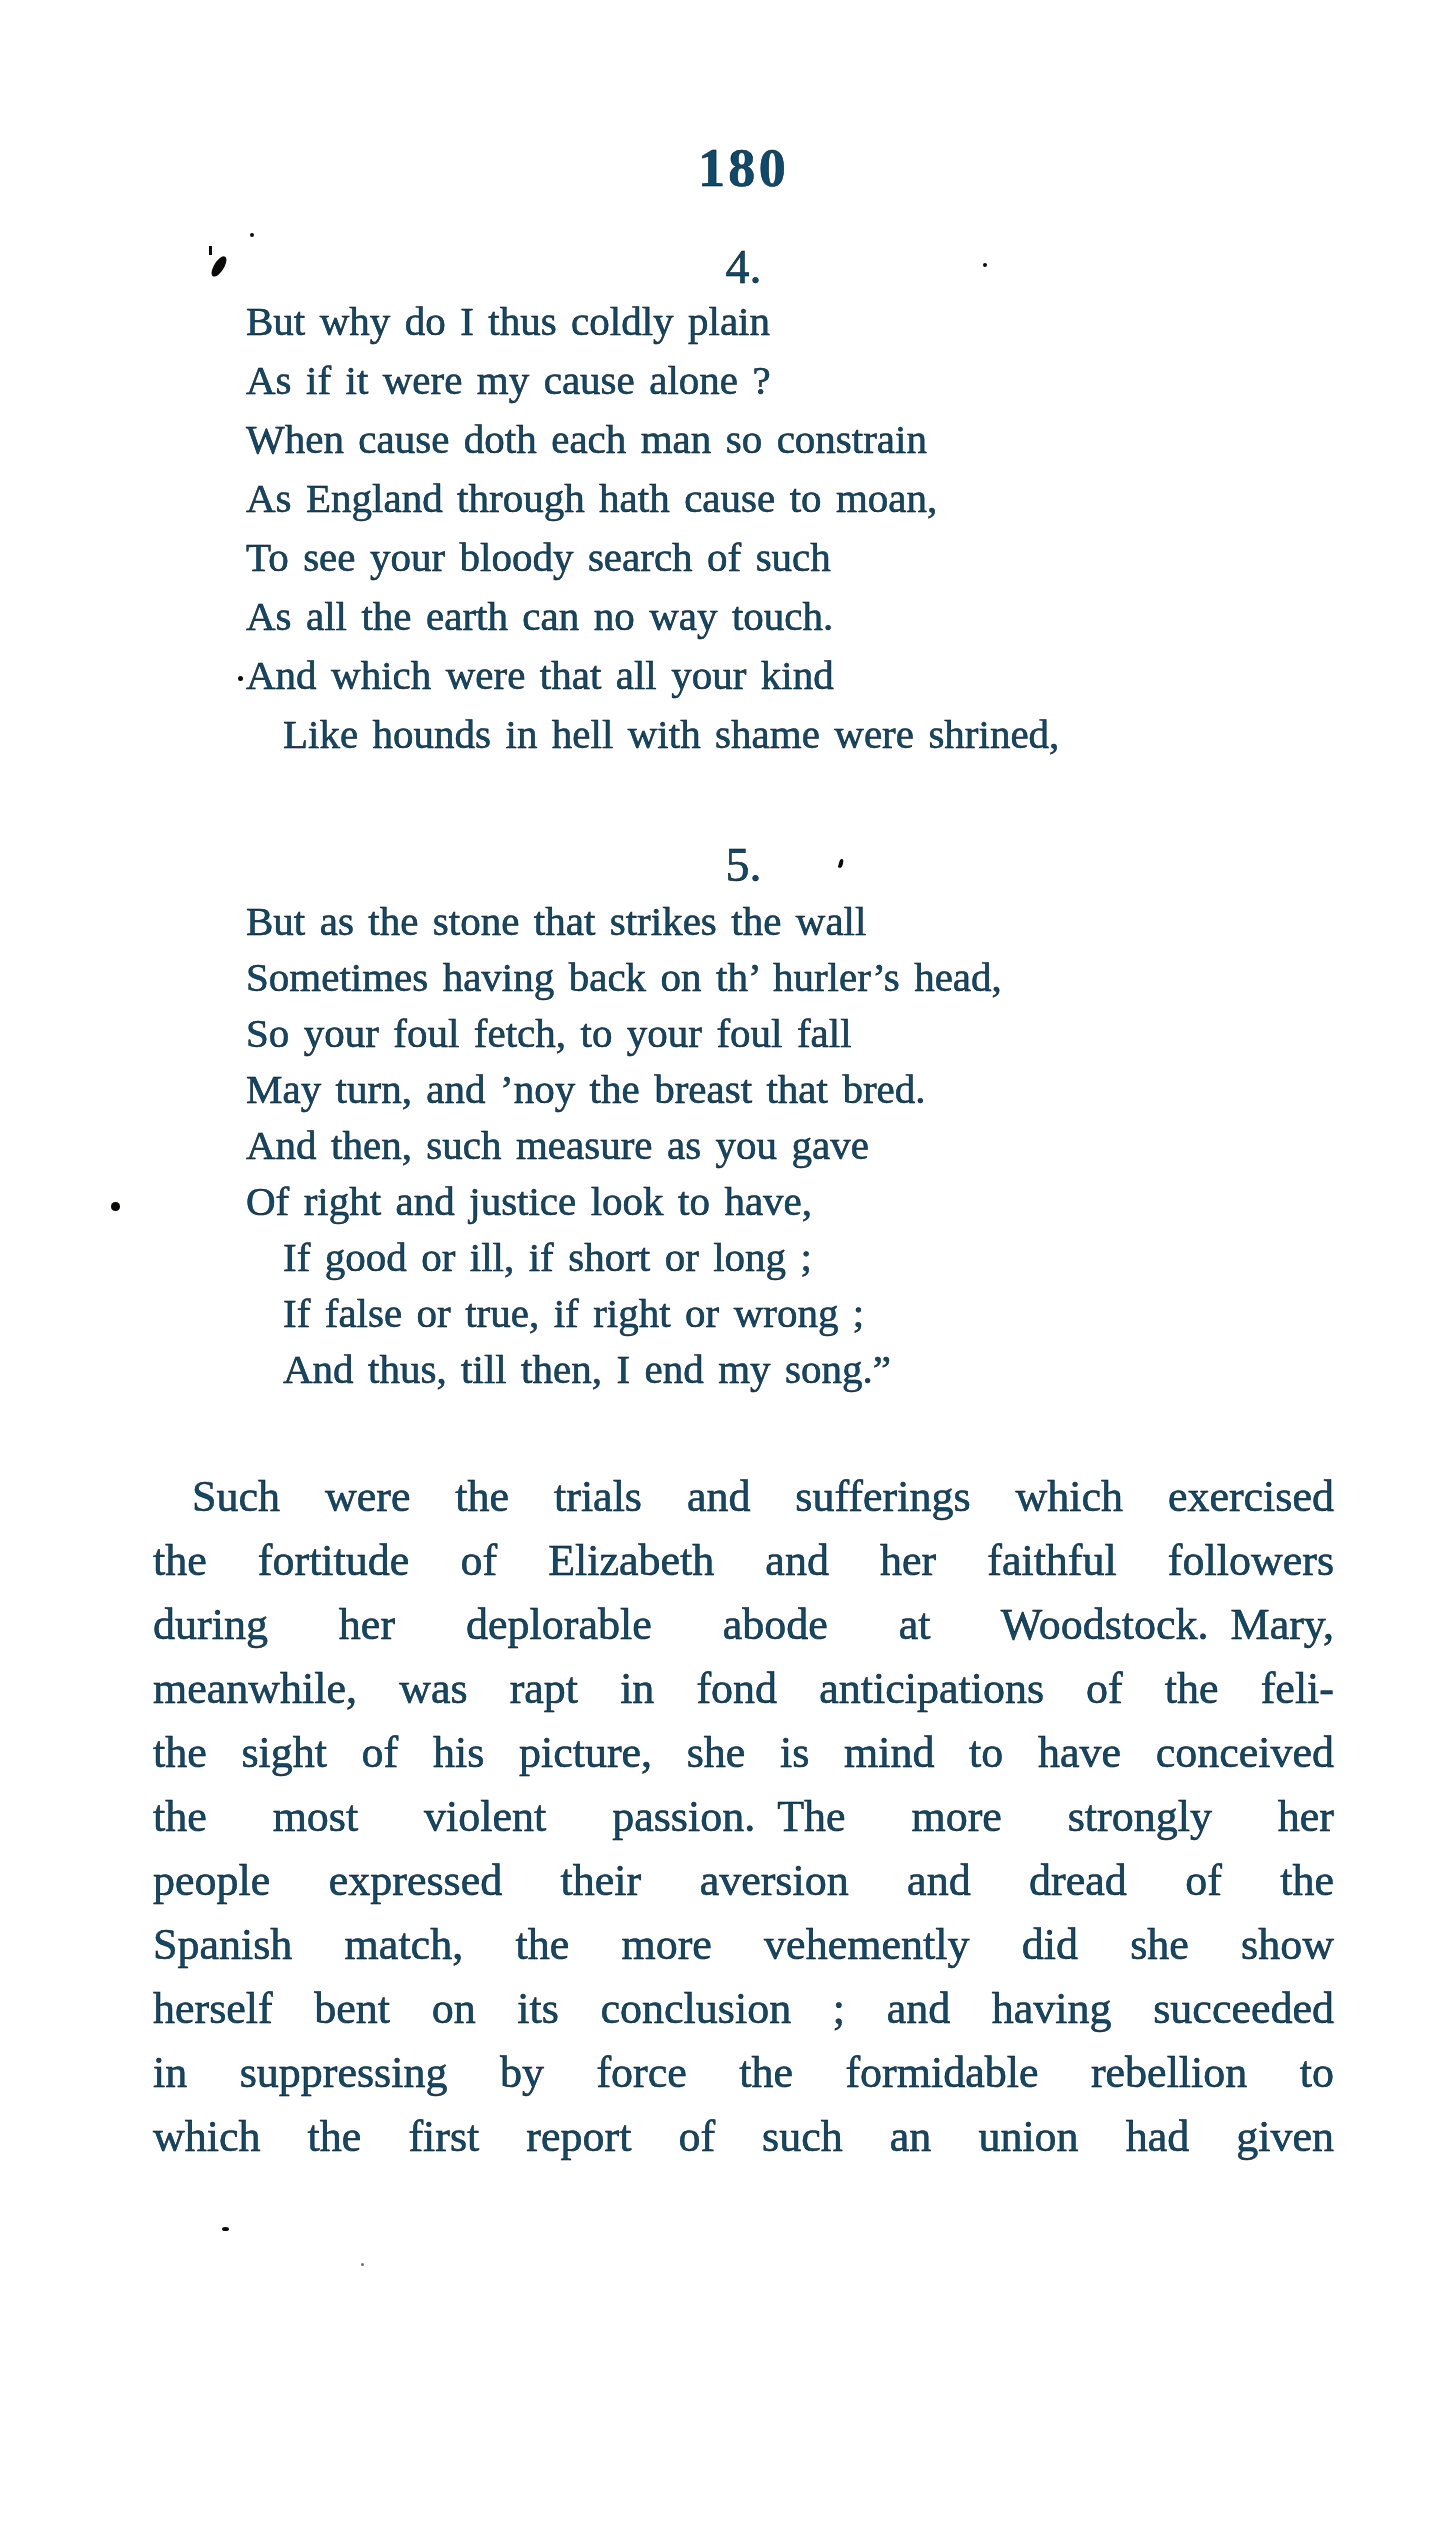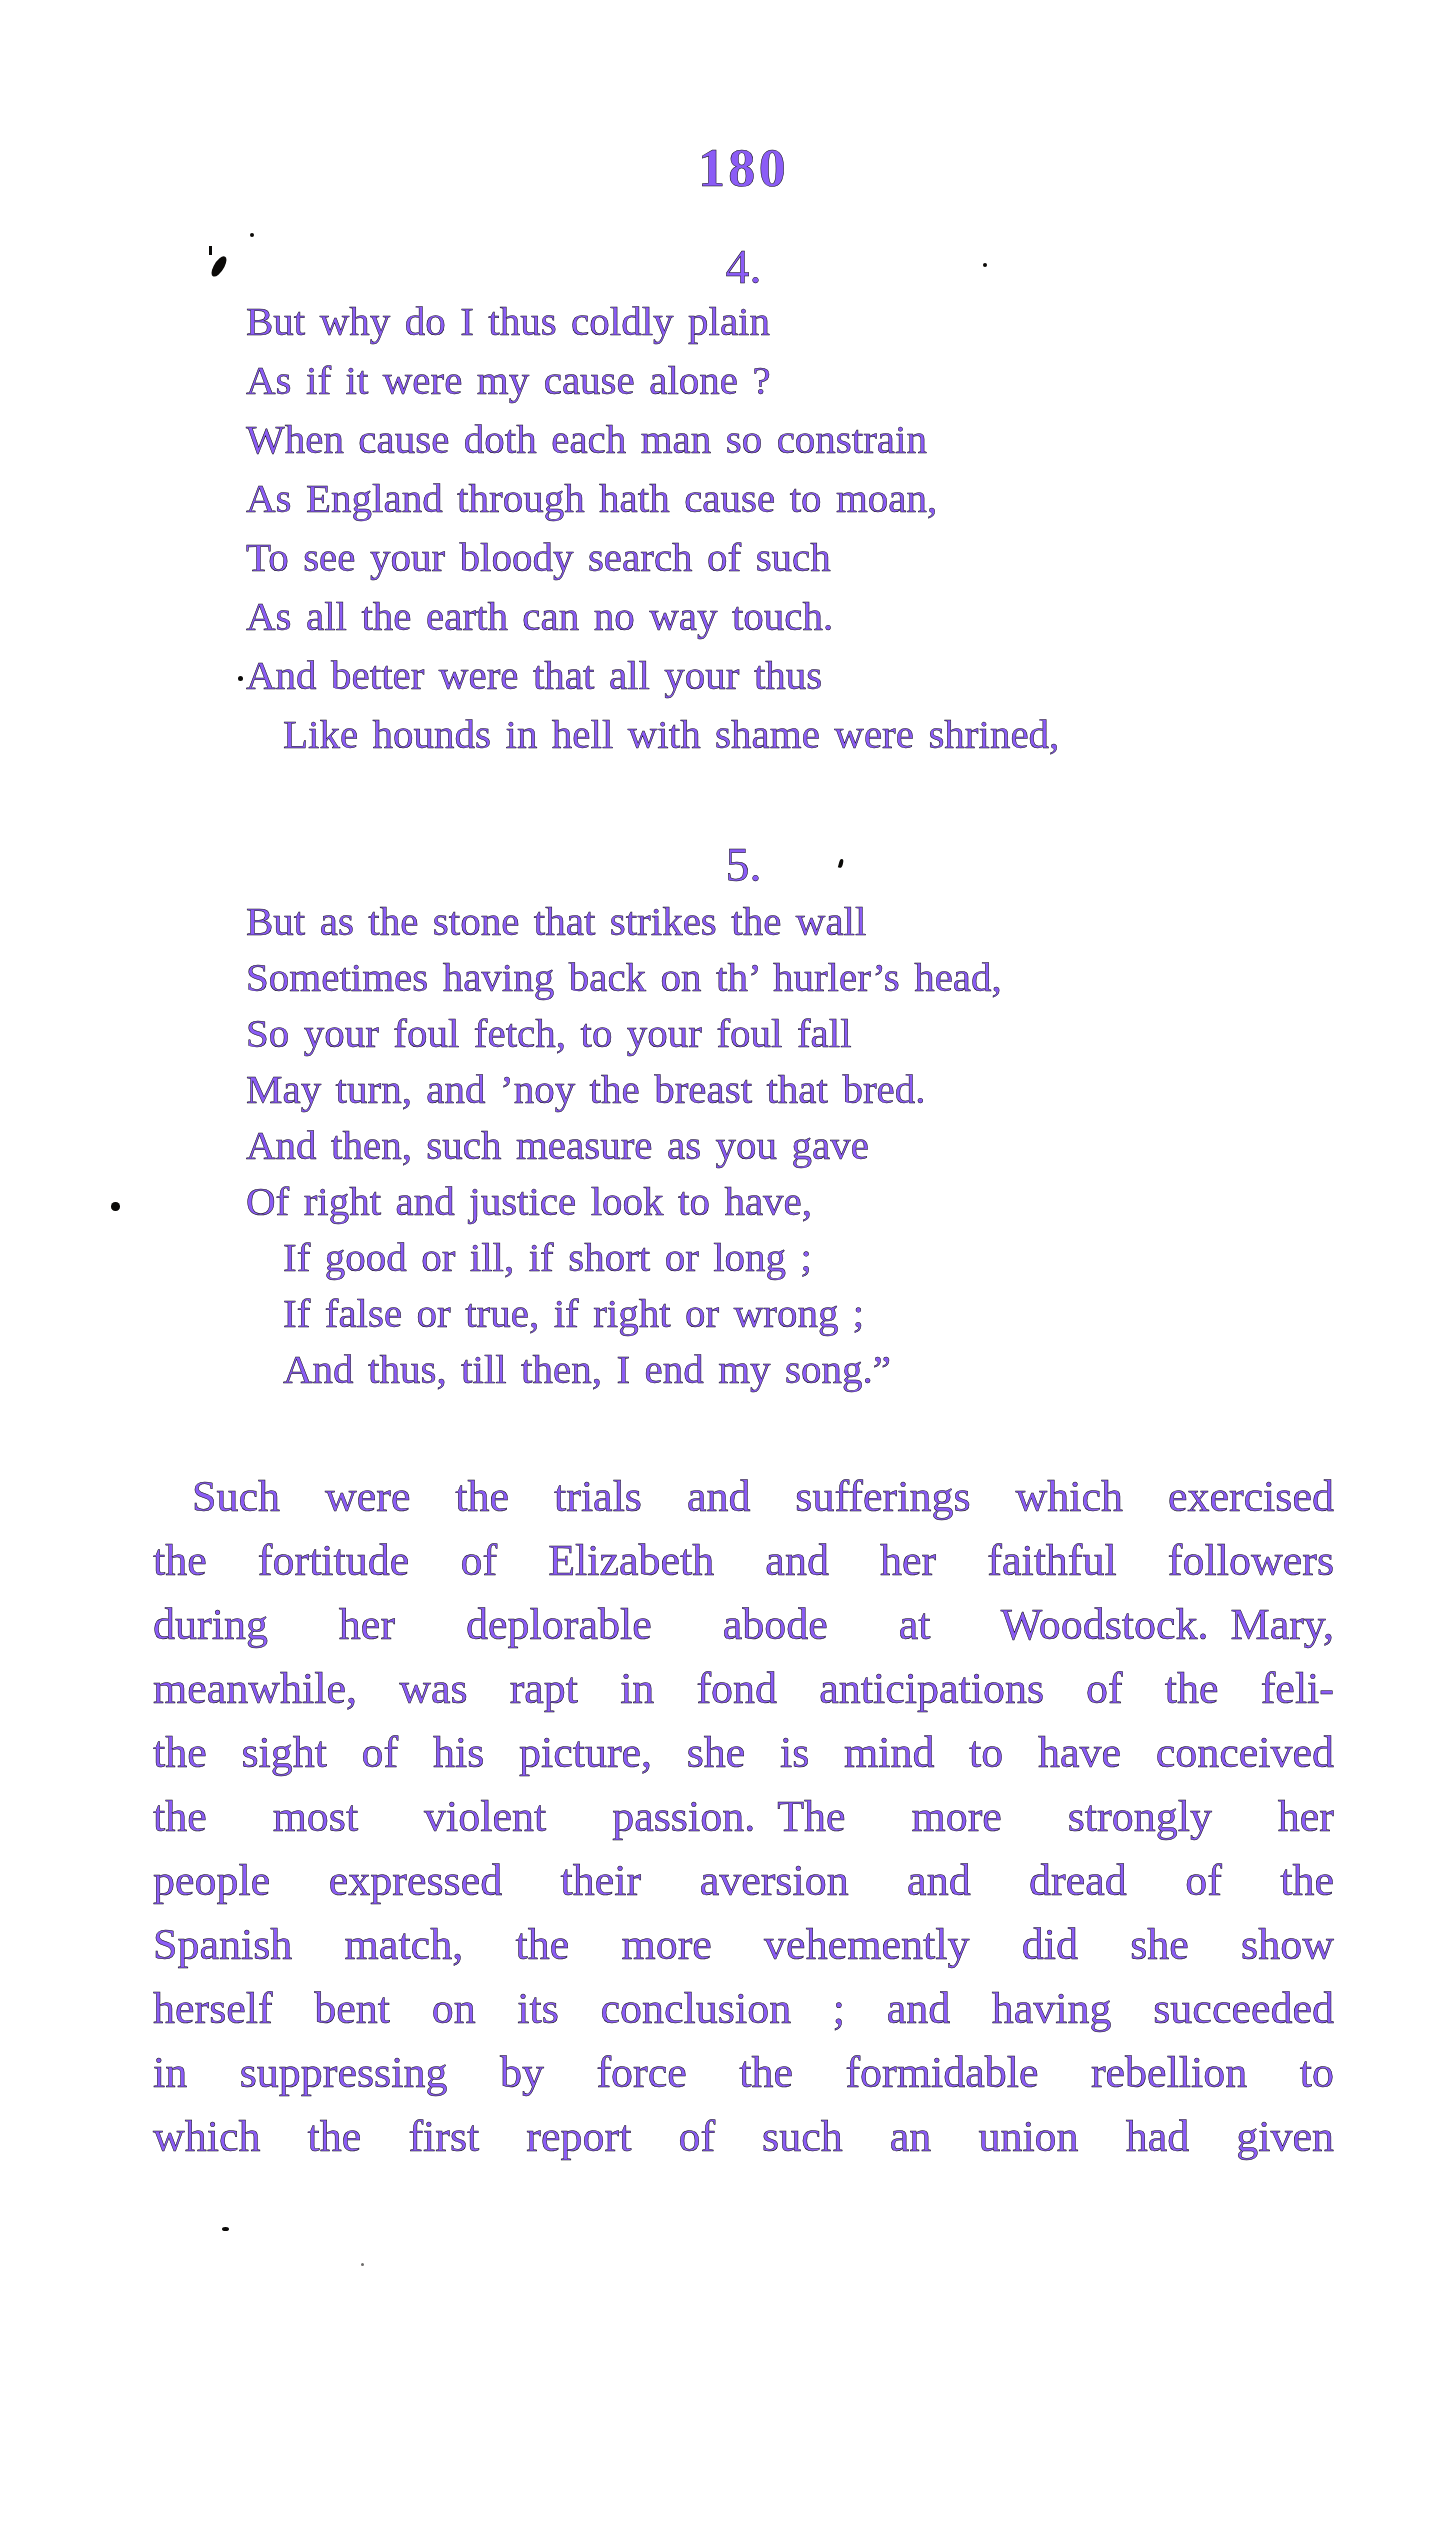--- a/index.html
+++ b/index.html
@@ -1,20 +1,20 @@
 <!DOCTYPE html>
 <html style="font-size:13.6px"><head>
 <meta charset="utf-8">
 <style>
   html,body{margin:0;padding:0;background:#ffffff;}
   .page{
     position:relative;
     width:1450px;height:2525px;
     background:#ffffff;
-    color:#8b5cf6;
+    color:#0c4a6e;
     font-family:"Liberation Serif","DejaVu Serif",serif;
     -webkit-text-stroke:0.5px #0b0a08;
     overflow:hidden;
   }
   .page-number{
     position:absolute;left:153px;top:137px;width:1181px;
     text-align:center;font-size:54px;font-weight:bold;letter-spacing:3.4px;
   }
   .stanza-heading{
     position:absolute;left:153px;width:1181px;
@@ -47,21 +47,21 @@
   <div class="page-number">180</div>
 
   <div class="stanza-heading heading-4">4.</div>
   <div class="stanza-lines lines-4">
       <div class="poem-line indent-0">But why do I thus coldly plain</div>
       <div class="poem-line indent-0">As if it were my cause alone ?</div>
       <div class="poem-line indent-0">When cause doth each man so constrain</div>
       <div class="poem-line indent-0">As England through hath cause to moan,</div>
       <div class="poem-line indent-0">To see your bloody search of such</div>
       <div class="poem-line indent-0">As all the earth can no way touch.</div>
-      <div class="poem-line indent-0">And better were that all your thus</div>
+      <div class="poem-line indent-0">And which were that all your kind</div>
       <div class="poem-line indent-1">Like hounds in hell with shame were shrined,</div>
     </div>
 
   <div class="stanza-heading heading-5">5.</div>
   <div class="stanza-lines lines-5">
       <div class="poem-line indent-0">But as the stone that strikes the wall</div>
       <div class="poem-line indent-0">Sometimes having back on th’ hurler’s head,</div>
       <div class="poem-line indent-0">So your foul fetch, to your foul fall</div>
       <div class="poem-line indent-0">May turn, and ’noy the breast that bred.</div>
       <div class="poem-line indent-0">And then, such measure as you gave</div>

